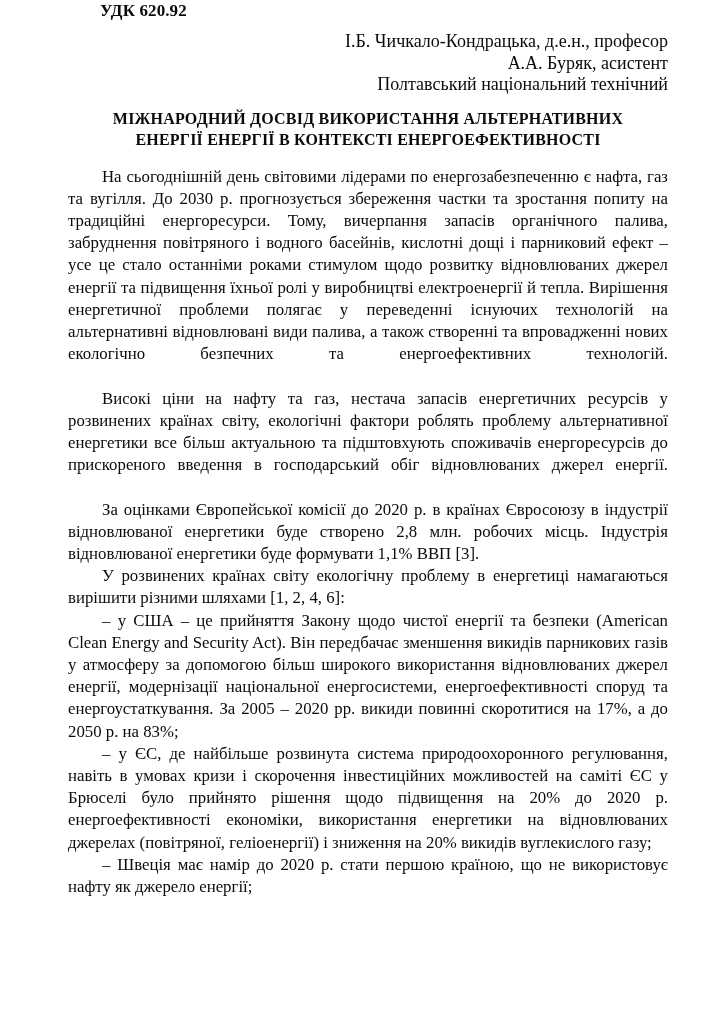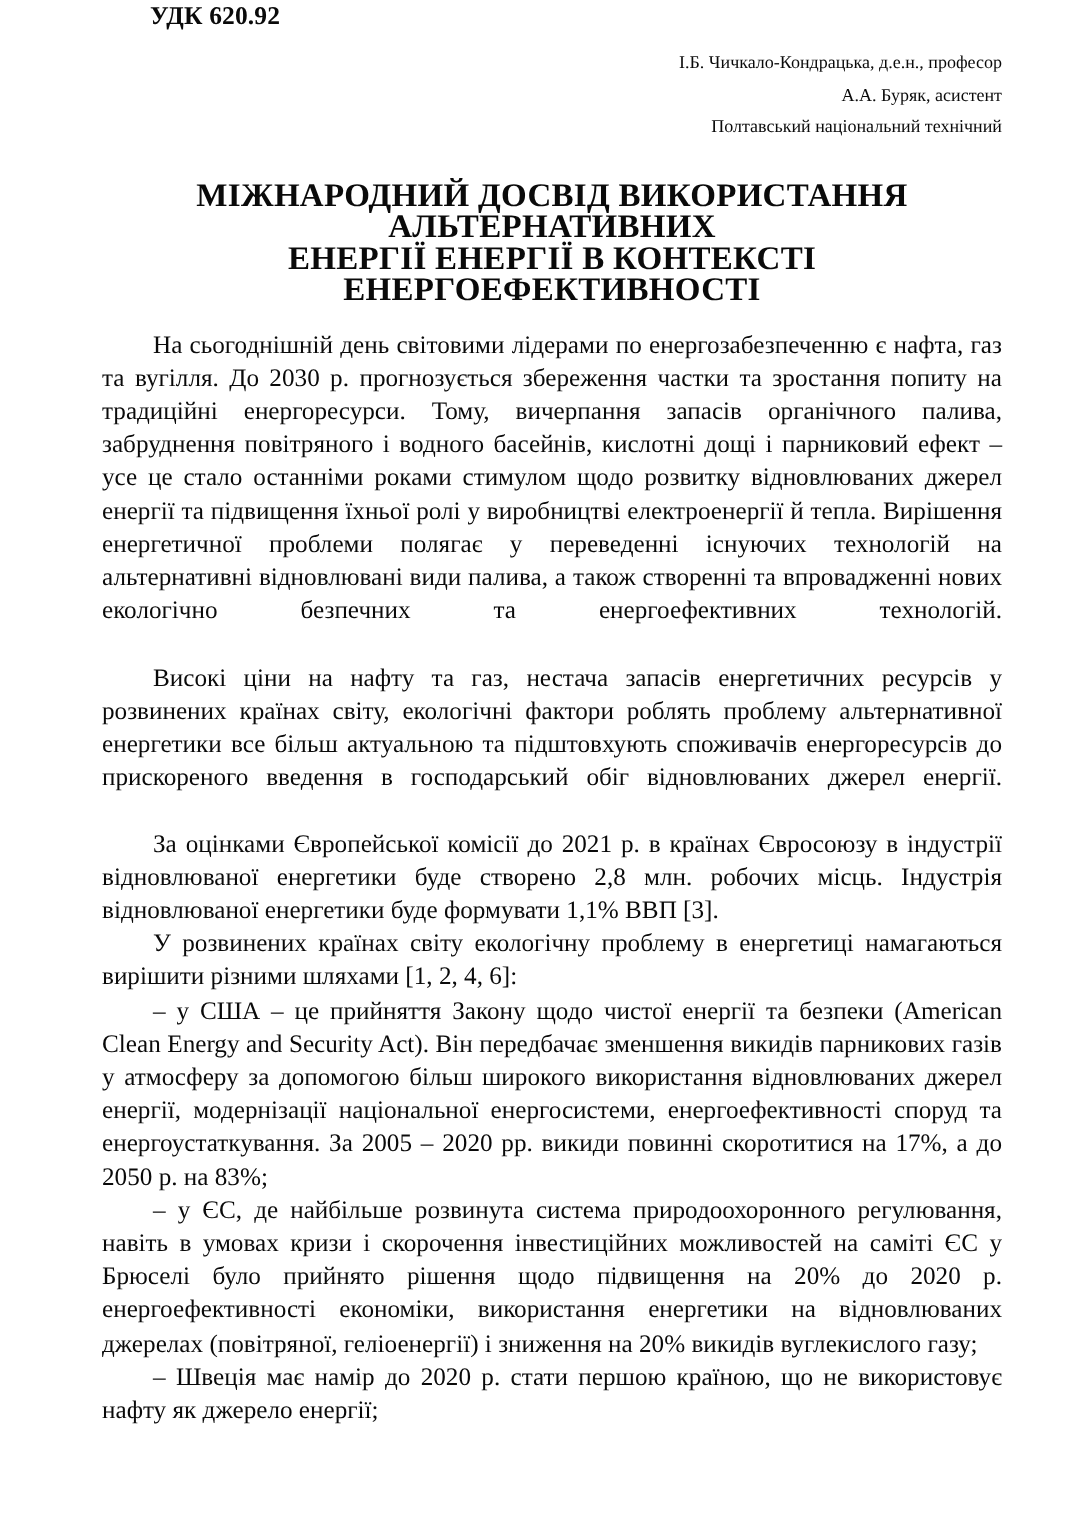--- a/index.html
+++ b/index.html
@@ -42,31 +42,31 @@
     margin-left: 32px;
     font-size: 17px;
     font-weight: bold;
     letter-spacing: .1px;
     line-height: 22px;
   }
 
   
   .authors {
     text-align: right;
-    font-size: 12px;
+    font-size: 18px;
     line-height: 21.5px;
     margin-top: 1px;
   }
   .authors .line { white-space: nowrap; }
 
   
   .title {
-    margin-top: 23px;
+    margin-top: 12px;
     text-align: center;
-    font-size: 22px;
+    font-size: 16px;
     font-weight: bold;
     line-height: 21px;
     letter-spacing: .2px;
   }
   .title .line { display: block; }
 
   
   .body {
     margin-top: 16px;
     font-size: 16.8px;
@@ -104,21 +104,21 @@
     </div>
 
     <div class="title">
       <span class="line">МІЖНАРОДНИЙ ДОСВІД ВИКОРИСТАННЯ АЛЬТЕРНАТИВНИХ</span>
       <span class="line">ЕНЕРГІЇ ЕНЕРГІЇ В КОНТЕКСТІ ЕНЕРГОЕФЕКТИВНОСТІ</span>
     </div>
 
     <div class="body">
       <p>На сьогоднішній день світовими лідерами по енергозабезпеченню є нафта, газ та вугілля. До 2030 р. прогнозується збереження частки та зростання попиту на традиційні енергоресурси. Тому, вичерпання запасів органічного палива, забруднення повітряного і водного басейнів, кислотні дощі і парниковий ефект – усе це стало останніми роками стимулом щодо розвитку відновлюваних джерел енергії та підвищення їхньої ролі у виробництві електроенергії й тепла. Вирішення енергетичної проблеми полягає у переведенні існуючих технологій на альтернативні відновлювані види палива, а також створенні та впровадженні нових екологічно безпечних та енергоефективних технологій.</p>
       <p>Високі ціни на нафту та газ, нестача запасів енергетичних ресурсів у розвинених країнах світу, екологічні фактори роблять проблему альтернативної енергетики все більш актуальною та підштовхують споживачів енергоресурсів до прискореного введення в господарський обіг відновлюваних джерел енергії.</p>
-      <p class="nostretch">За оцінками Європейської комісії до 2021 р. в країнах Євросоюзу в індустрії відновлюваної енергетики буде створено 2,8 млн. робочих місць. Індустрія відновлюваної енергетики буде формувати 1,1% ВВП [3].</p>
+      <p class="nostretch">За оцінками Європейської комісії до 2020 р. в країнах Євросоюзу в індустрії відновлюваної енергетики буде створено 2,8 млн. робочих місць. Індустрія відновлюваної енергетики буде формувати 1,1% ВВП [3].</p>
       <p class="nostretch">У розвинених країнах світу екологічну проблему в енергетиці намагаються вирішити різними шляхами [1, 2, 4, 6]:</p>
       <p class="nostretch">– у США – це прийняття Закону щодо чистої енергії та безпеки (American Clean Energy and Security Act). Він передбачає зменшення викидів парникових газів у атмосферу за допомогою більш широкого використання відновлюваних джерел енергії, модернізації національної енергосистеми, енергоефективності споруд та енергоустаткування. За 2005 – 2020 рр. викиди повинні скоротитися на 17%, а до 2050 р. на 83%;</p>
       <p class="nostretch">– у ЄС, де найбільше розвинута система природоохоронного регулювання, навіть в умовах кризи і скорочення інвестиційних можливостей на саміті ЄС у Брюселі було прийнято рішення щодо підвищення на 20% до 2020 р. енергоефективності економіки, використання енергетики на відновлюваних джерелах (повітряної, геліоенергії) і зниження на 20% викидів вуглекислого газу;</p>
       <p class="nostretch">– Швеція має намір до 2020 р. стати першою країною, що не використовує нафту як джерело енергії;</p>
     </div>
 
   </div>
 </div>
 
 </body></html>

